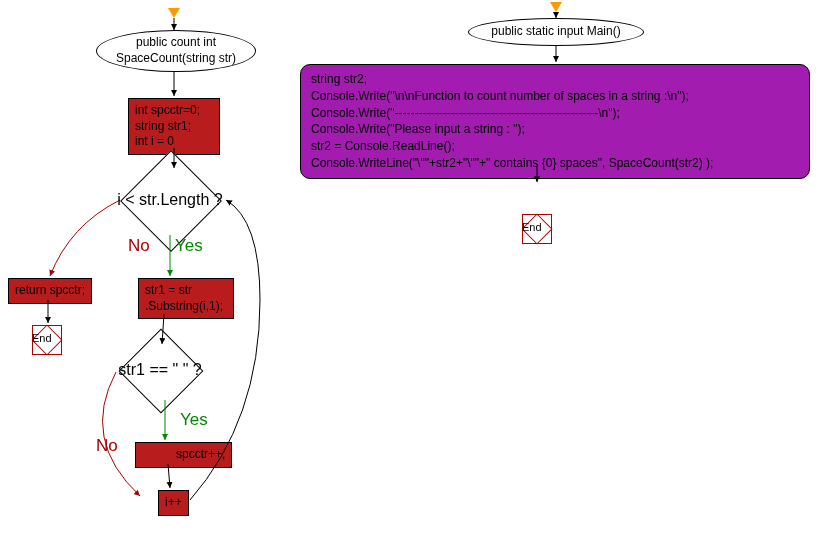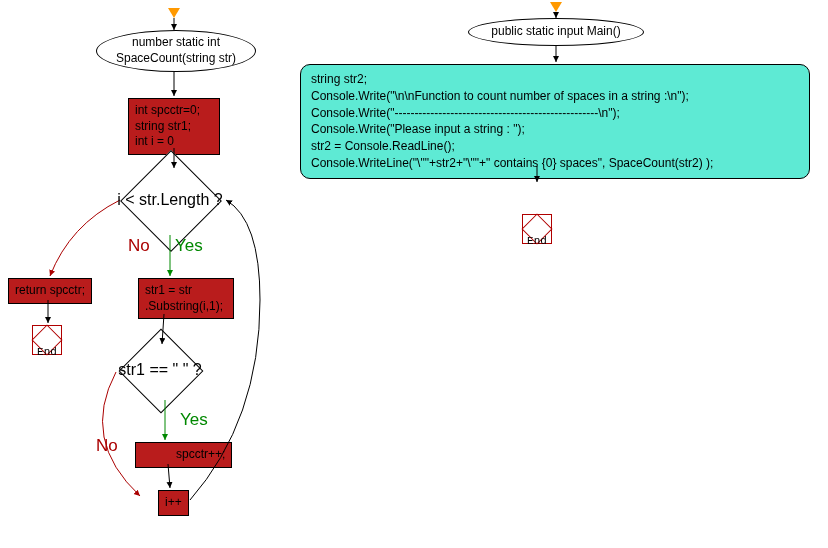--- a/index.html
+++ b/index.html
@@ -40,21 +40,21 @@
   .rect {
     border: 1px solid #000;
     background: #b91c1c;
     padding: 4px 6px;
     line-height: 1.3;
   }
   
   .round-rect {
     border: 1px solid #000;
     border-radius: 10px;
-    background: #5eead4;
+    background: #a21caf;
     padding: 6px 10px;
     line-height: 1.4;
   }
   
   .diamond-wrap {
     display: flex;
     align-items: center;
     justify-content: center;
   }
   .diamond {
@@ -88,27 +88,25 @@
   .end-sym .inner {
     width: 20px;
     height: 20px;
     border: 1px solid #b00000;
     position: absolute;
     top: 4px; left: 4px;
     transform: rotate(45deg);
   }
   .end-sym .txt {
     position: absolute;
-    top: 21px;
+    top: 7px;
     left: 0;
     width: 100%;
-    text-align: center;
     font-size: 11px;
     color: #000;
-    font-family: Liberation Mono, monospace;
   }
   
   .edge-label {
     position: absolute;
     font-size: 17px;
   }
   .yes { color: #008800; }
   .no { color: #aa0000; }
   
   svg.edges {
@@ -120,21 +118,21 @@
   }
 </style>
 </head>
 <body>
 
 <div class="node" style="left:168px; top:8px;">
   <div class="start-arrow"></div>
 </div>
 
 <div class="node ellipse" style="left:96px; top:30px; width:160px; height:42px;">
-  <span style="white-space:pre-line;">number static int
+  <span style="white-space:pre-line;">public count int
 SpaceCount(string str)</span>
 </div>
 
 <div class="node rect" style="left:128px; top:98px; width:92px;">
   <span style="white-space:pre-line;">int spcctr=0;
 string str1;
 int i = 0</span>
 </div>
 
 <div class="node diamond-wrap" style="left:110px; top:172px; width:120px; height:56px;">

